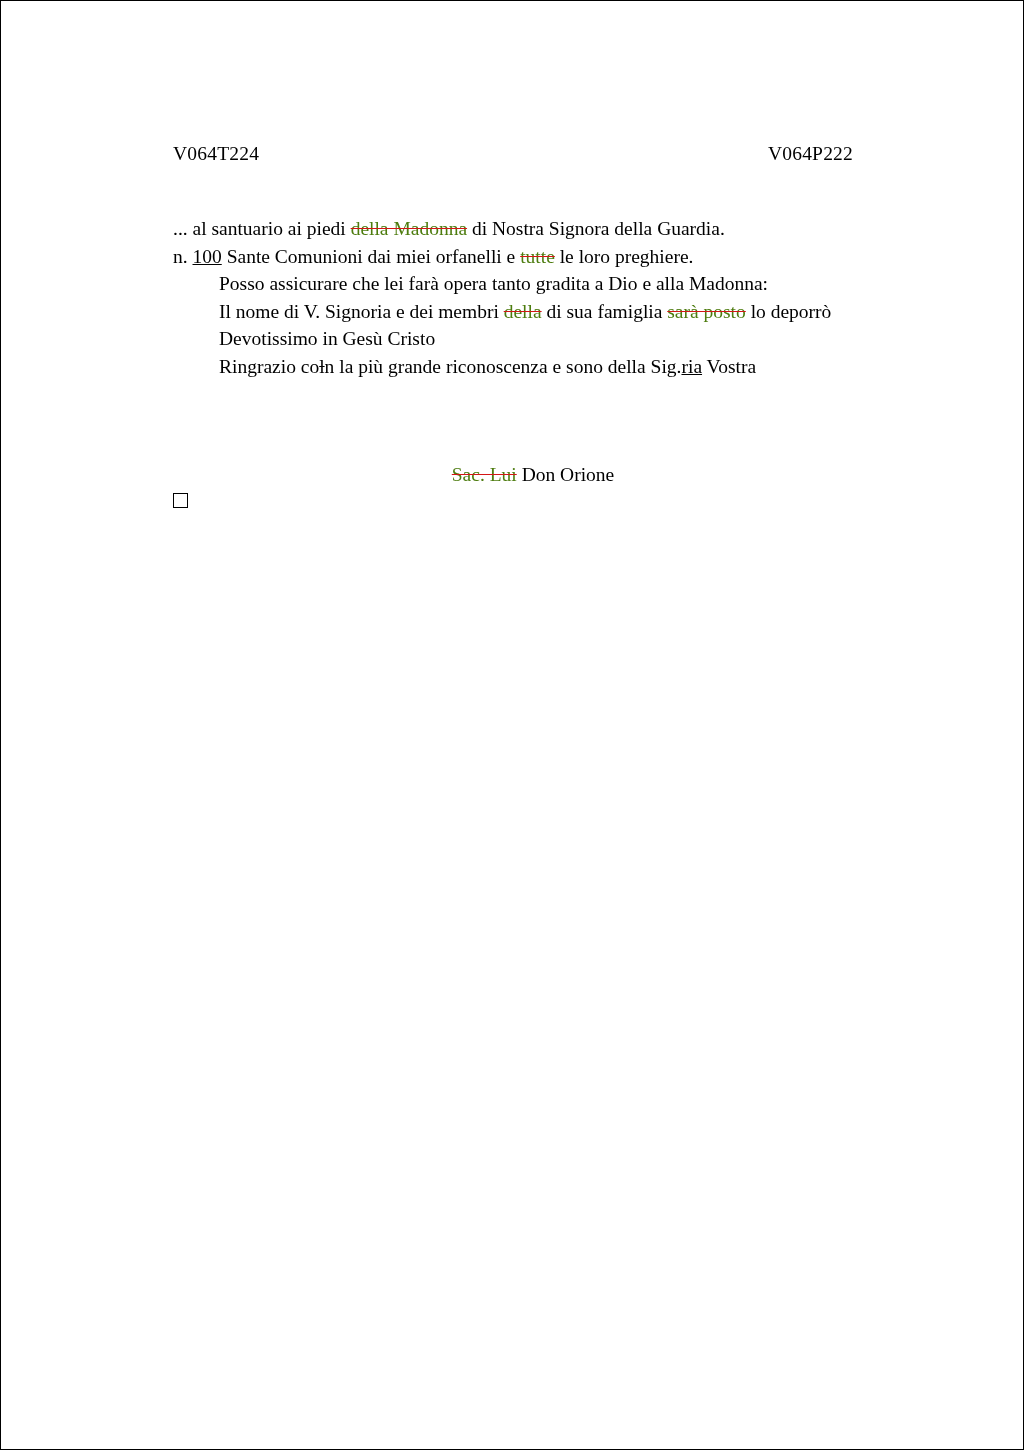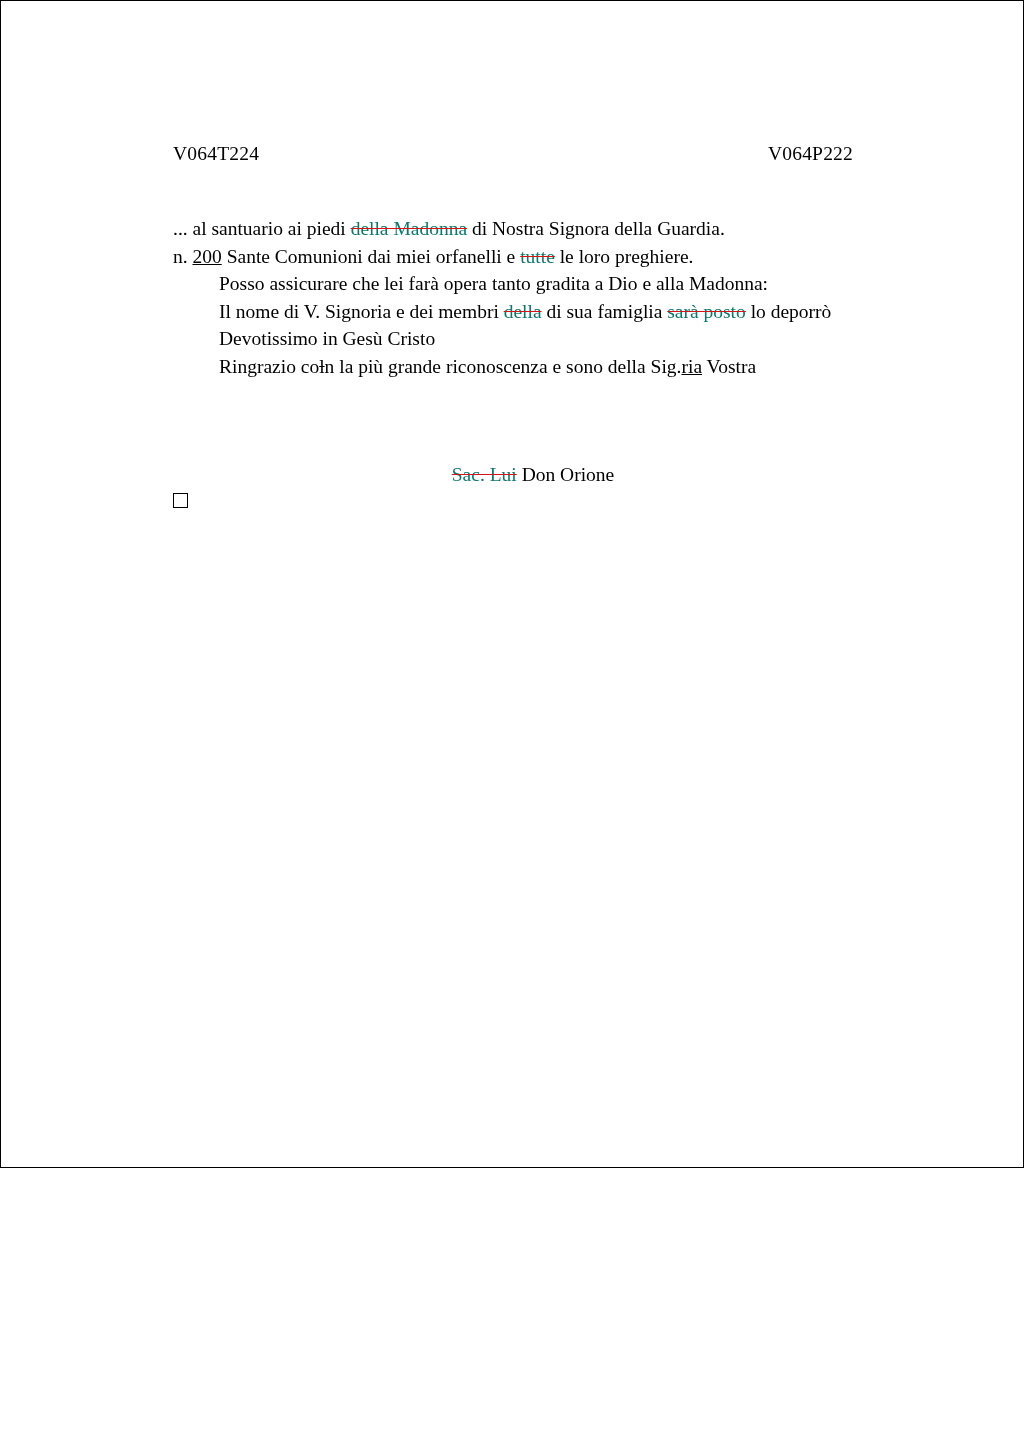--- a/index.html
+++ b/index.html
@@ -11,21 +11,21 @@
     width: 1024px;
     height: 1450px;
     position: relative;
     font-family: "Liberation Serif", serif;
     color: #000000;
   }
   .page {
     position: absolute;
     left: 0; top: 0;
     width: 1024px;
-    height: 1168px;
+    height: 1450px;
     box-sizing: border-box;
     border: 1px solid #000000;
     background: #ffffff;
   }
   .header {
     position: absolute;
     left: 172px;
     top: 142px;
     width: 680px;
     display: flex;
@@ -44,21 +44,21 @@
   .para {
     margin: 0;
     text-indent: 0;
     white-space: normal;
   }
   .indent {
     display: inline-block;
     width: 46px;
   }
   .del {
-    color: #0f766e;
+    color: #4d7c0f;
     text-decoration: line-through;
     text-decoration-color: #d41616;
   }
   .del-black {
     text-decoration: line-through;
   }
   .ins {
     text-decoration: underline;
     text-decoration-thickness: 1px;
   }
@@ -93,21 +93,21 @@
   </div>
 
   <div class="body-text">
 
     <p class="para">
       <span>... al santuario ai piedi </span><span class="del">della Madonna</span><span> di Nostra Signora della Guardia.</span>
     </p>
 
 
     <p class="para">
-      <span>n. </span><span class="ins">200</span><span> Sante Comunioni dai miei orfanelli e </span><span class="del">tutte</span><span> le loro preghiere.</span>
+      <span>n. </span><span class="ins">100</span><span> Sante Comunioni dai miei orfanelli e </span><span class="del">tutte</span><span> le loro preghiere.</span>
     </p>
 
     <p class="para">
       <span class="indent"></span><span>Posso assicurare che lei farà opera tanto gradita a Dio e alla Madonna:</span>
     </p>
 
 
     <p class="para">
       <span class="indent"></span><span>Il nome di V. Signoria e dei membri </span><span class="del">della</span><span> di sua famiglia </span><span class="del">sarà posto</span><span> lo deporrò</span>
     </p>

